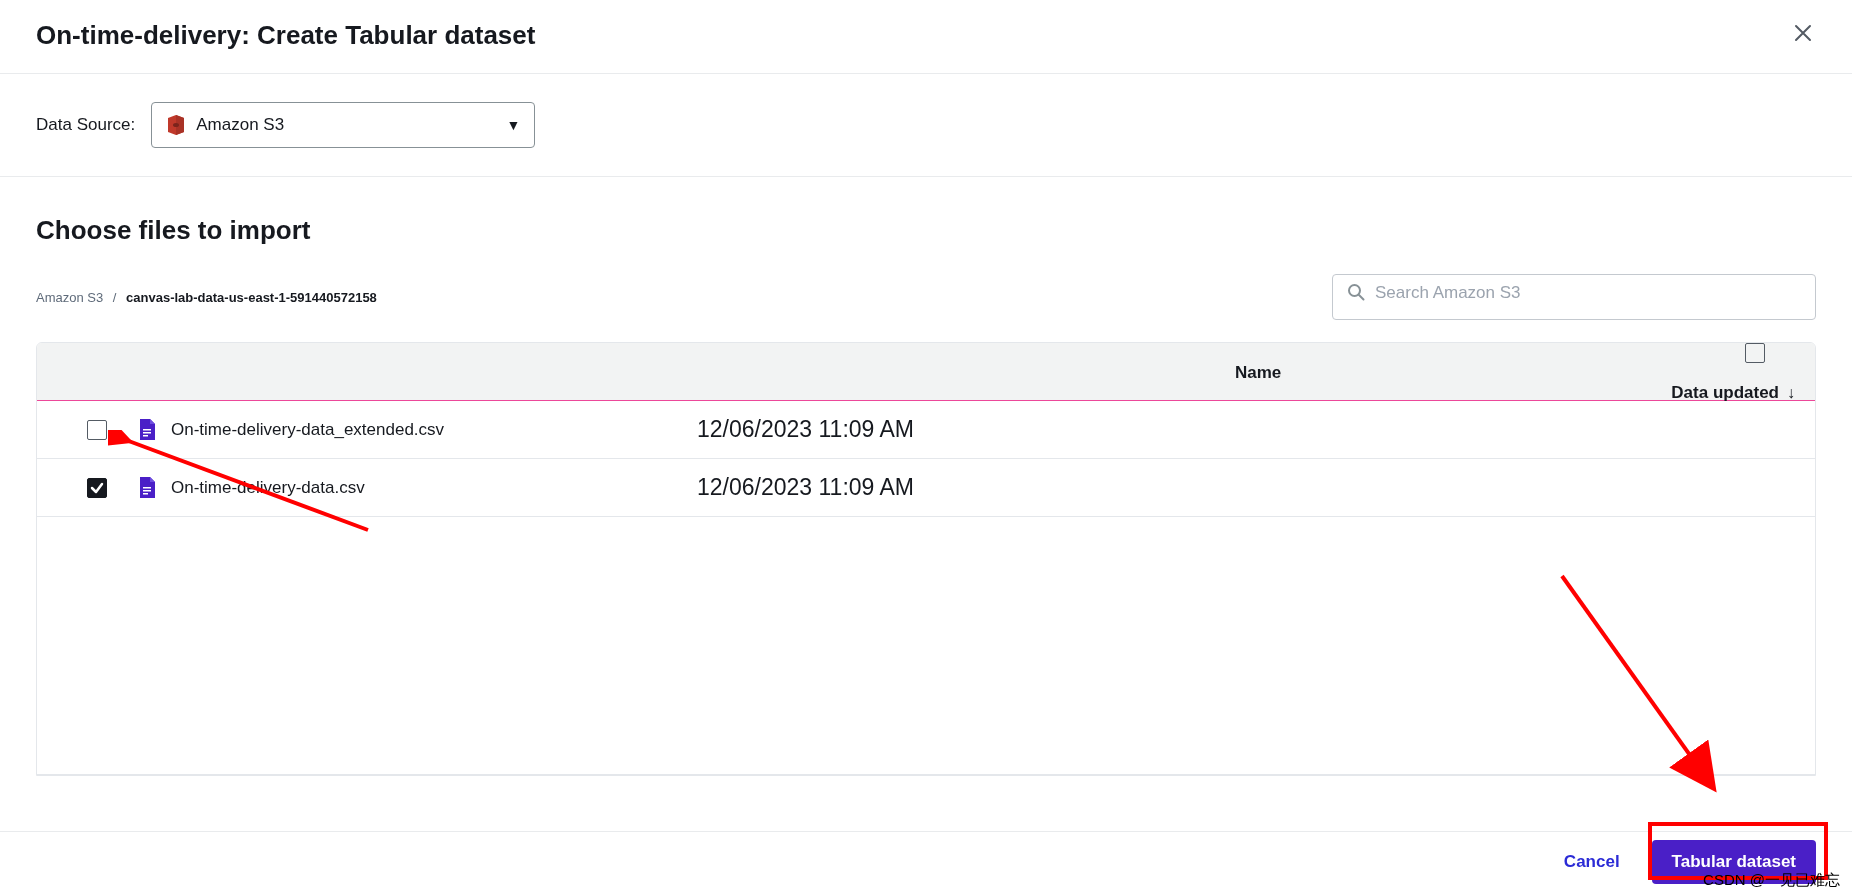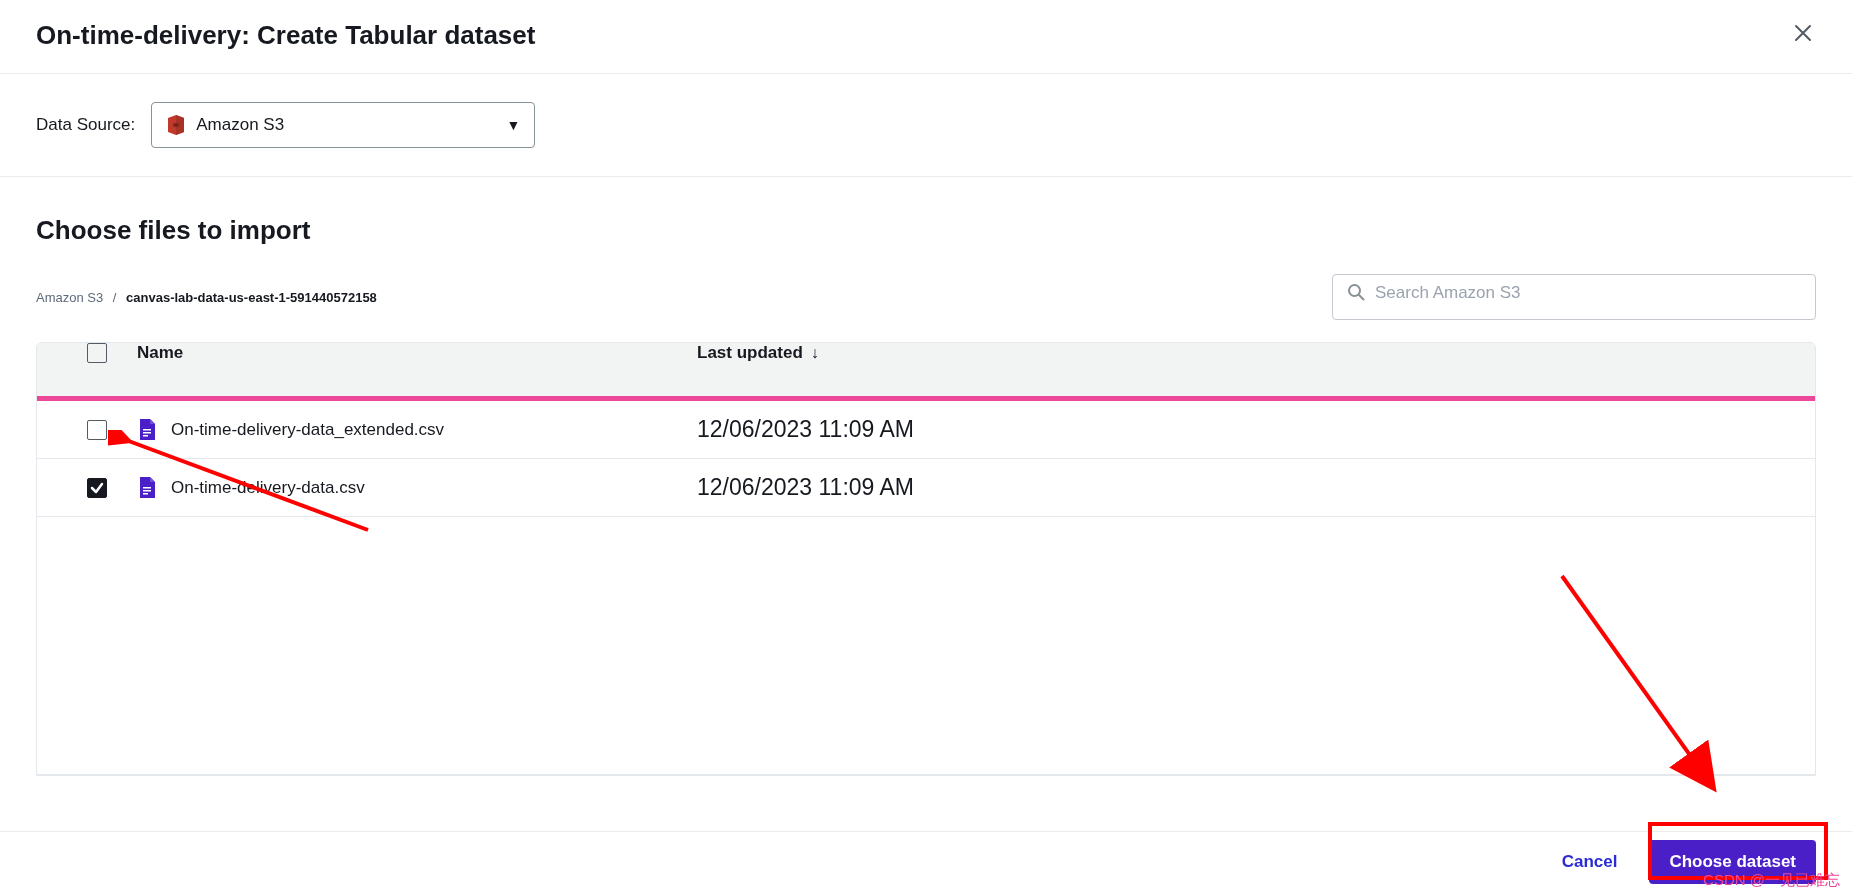--- a/index.html
+++ b/index.html
@@ -125,25 +125,26 @@
     .search-box input::placeholder {
       color: #9ba3ae;
     }
     .table-wrap {
       border: 1px solid #e4e7eb;
       border-radius: 6px 6px 0 0;
       overflow: hidden;
     }
     .table-header {
       display: flex;
-      align-items: flex-start;
+      align-items: flex-end;
       background: #f2f3f3;
-      border-bottom: 5px solid #ec4899;
+      border-bottom: 1px solid #ec4899;
       height: 58px;
       padding: 0 20px;
+      flex-direction: column;
     }
     .col-check {
       width: 80px;
       display: flex;
       align-items: center;
       justify-content: center;
     }
     .col-name {
       width: 560px;
       display: flex;
@@ -265,21 +266,21 @@
       bottom: 12px;
       width: 180px;
       height: 58px;
       border: 4px solid #ff0000;
       pointer-events: none;
     }
     .watermark {
       position: absolute;
       right: 12px;
       bottom: 2px;
-      color: #ec4899;
+      color: #000000;
       font-size: 15px;
       pointer-events: none;
     }
   </style>
 </head>
 <body>
 
 <div class="header-bar">
   <div class="page-title">On-time-delivery: Create Tabular dataset</div>
   <div class="close-btn">
@@ -329,21 +330,21 @@
     <div class="table-header">
       <div class="col-check">
         <span class="cbox">
           
         </span>
       </div>
       <div class="col-name">
         <span class="th">Name</span>
       </div>
       <div class="col-updated">
-        <span class="th">Last updated</span>
+        <span class="th">Data updated</span>
         <span class="sort-arrow">↓</span>
       </div>
     </div>
 
     <div class="table-row">
       <div class="col-check">
         <span class="cbox">
           
         </span>
       </div>
@@ -388,21 +389,21 @@
         <span class="timestamp">12/06/2023 11:09 AM</span>
       </div>
     </div>
 
     <div class="table-body-empty"></div>
   </div>
 </div>
 
 <div class="footer">
   <div class="btn-cancel">Cancel</div>
-  <button class="btn-create">Choose dataset</button>
+  <button class="btn-create">Tabular dataset</button>
 </div>
 
 <svg class="annotation-arrow arrow1" width="280" height="110" viewBox="0 0 280 110">
   <defs>
       <marker id="ah1" markerWidth="12" markerHeight="12" refX="2" refY="6" orient="auto">
         <path d="M12 0 L0 6 L12 12 Z" fill="#ff0000"></path>
       </marker>
     </defs>
   <line x1="260" y1="100" x2="18" y2="10" stroke="#ff0000" stroke-width="4" marker-end="url(#ah1)"></line>
 </svg>

